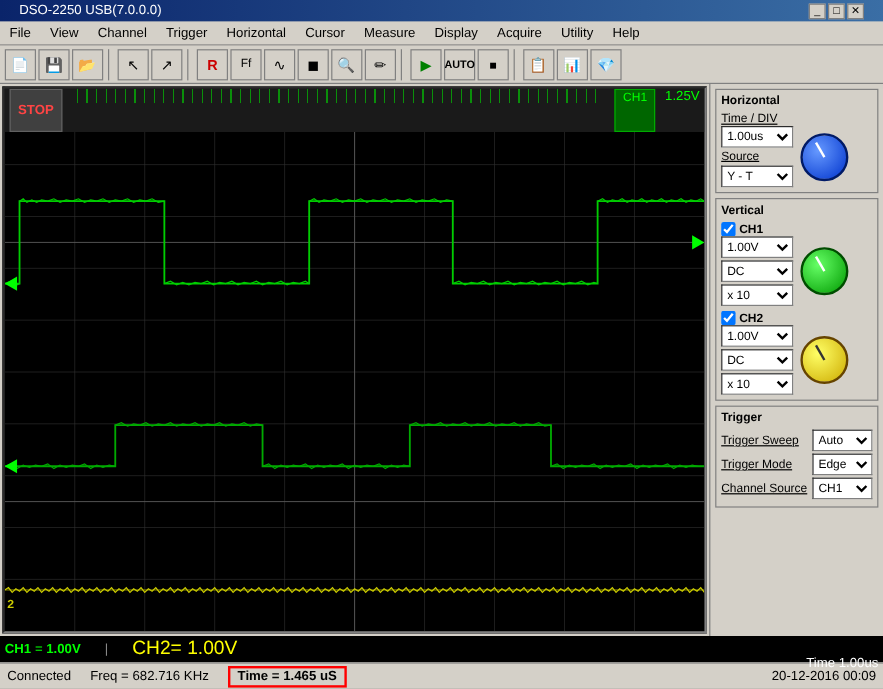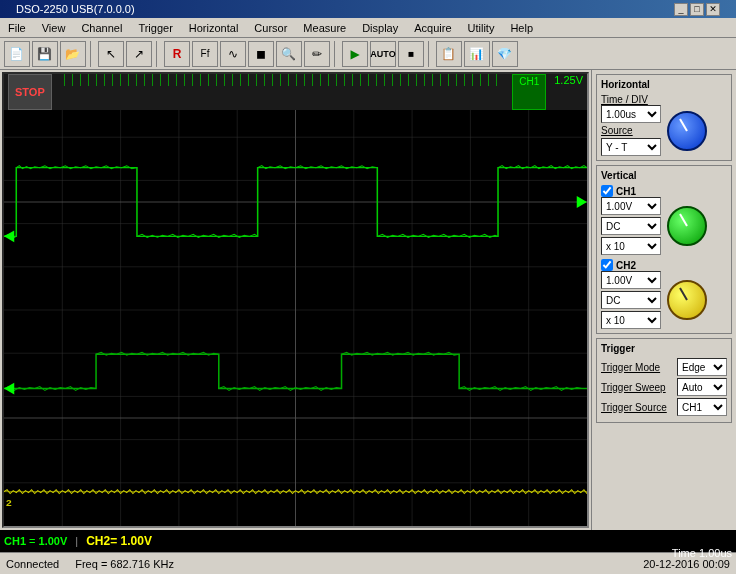--- a/index.html
+++ b/index.html
@@ -208,21 +208,21 @@
     }
     .checkbox-row input { width: 12px; height: 12px; }
 
     
     .bottom-status {
       height: 22px;
       background: #000;
       display: flex;
       align-items: center;
       padding: 0 4px;
-      gap: 4px;
+      gap: 16px;
     }
 
     
     .very-bottom {
       height: 22px;
       background: #d4d0c8;
       display: flex;
       align-items: center;
       padding: 0 6px;
       gap: 16px;
@@ -452,61 +452,62 @@
         <div class="knob yellow">
           <div class="knob-line" style="background:#333;"></div>
         </div>
       </div>
     </div>
 
     <div class="panel-section">
       <div class="panel-section-title">Trigger</div>
 
       <div style="display:flex;align-items:center;justify-content:space-between;margin-bottom:2px;">
+        <span class="label-text">Trigger Sweep</span>
+        <select class="select-control" style="width:50px;">
+          <option>Auto</option><option>Normal</option><option>Single</option>
+        </select>
+      </div>
+
+      <div style="display:flex;align-items:center;justify-content:space-between;margin-bottom:2px;">
         <span class="label-text">Trigger Mode</span>
         <select class="select-control" style="width:50px;">
           <option>Edge</option><option>Pulse</option><option>Video</option><option>Slope</option>
         </select>
       </div>
 
       <div style="display:flex;align-items:center;justify-content:space-between;margin-bottom:2px;">
-        <span class="label-text">Trigger Sweep</span>
-        <select class="select-control" style="width:50px;">
-          <option>Auto</option><option>Normal</option><option>Single</option>
-        </select>
-      </div>
-
-      <div style="display:flex;align-items:center;justify-content:space-between;margin-bottom:2px;">
-        <span class="label-text">Trigger Source</span>
+        <span class="label-text">Channel Source</span>
         <select class="select-control" style="width:50px;">
           <option>CH1</option><option>CH2</option><option>EXT</option><option>EXT/5</option>
         </select>
       </div>
 
     </div>
 
   </div>
 </div>
 
 <div class="bottom-status">
   <span style="color:#00ff00;font-size:11px;font-weight:bold;">
     <span>CH1</span>
     <span style="font-weight:normal;"> = </span>
     <span>1.00V</span>
   </span>
   <span style="color:#888;margin:0 4px;">|</span>
-  <span style="color:#ffff00;font-size:12px;font-weight:bold;">
+  <span style="color:#ffff00;font-size:16px;font-weight:normal;">
     <span>CH2=</span>
     <span style="font-weight:normal;"> </span>
     <span>1.00V</span>
   </span>
   <span style="margin-left:auto;color:white;font-size:11px;margin-top:24px;">
     <span>Time</span>
     <span>  </span>
     <span>1.00us</span>
   </span>
 </div>
 
 <div class="very-bottom">
   <span class="connected-text">Connected</span>
   <span class="freq-text">Freq = 682.716 KHz</span>
+  <span class="time-measure">Time = 1.465 uS</span>
   <span class="date-text">20-12-2016  00:09</span>
 </div>
 
 </body></html>

